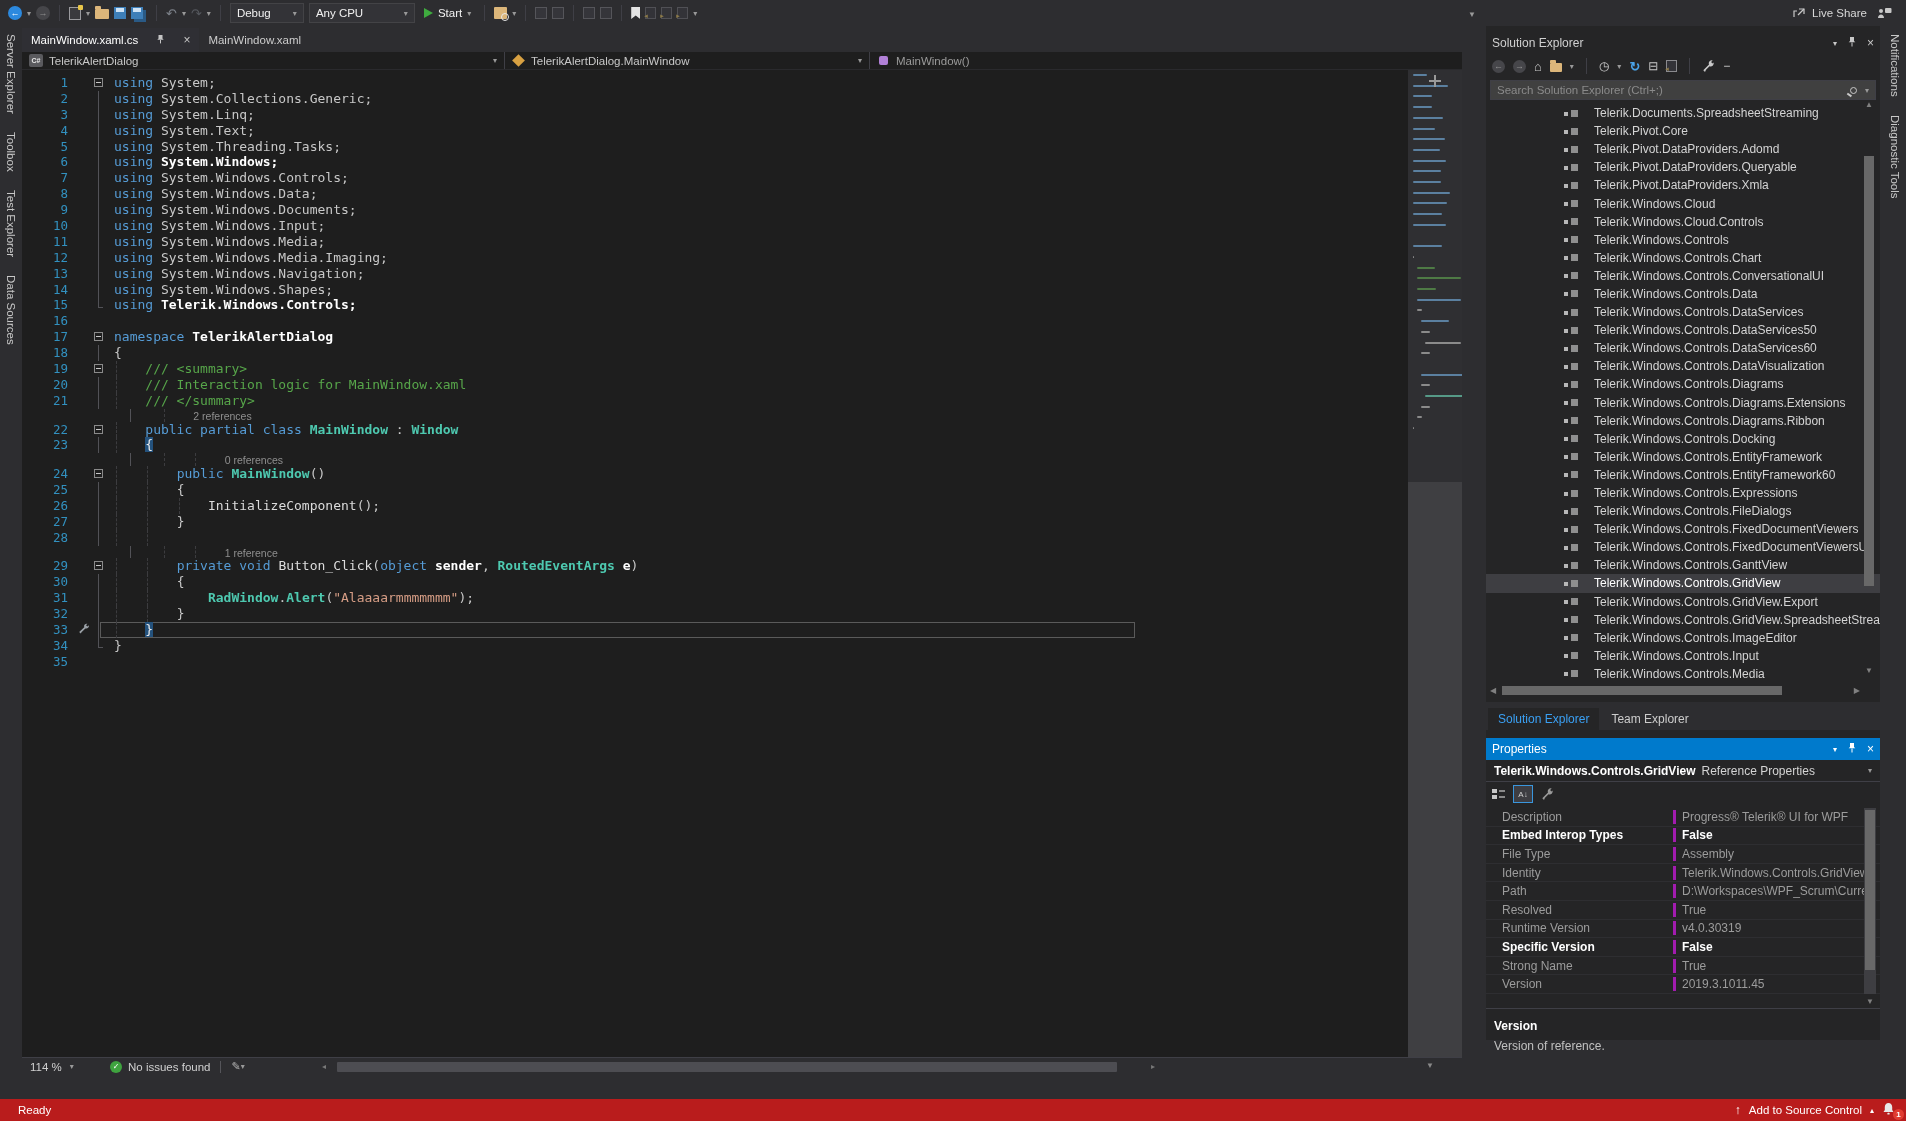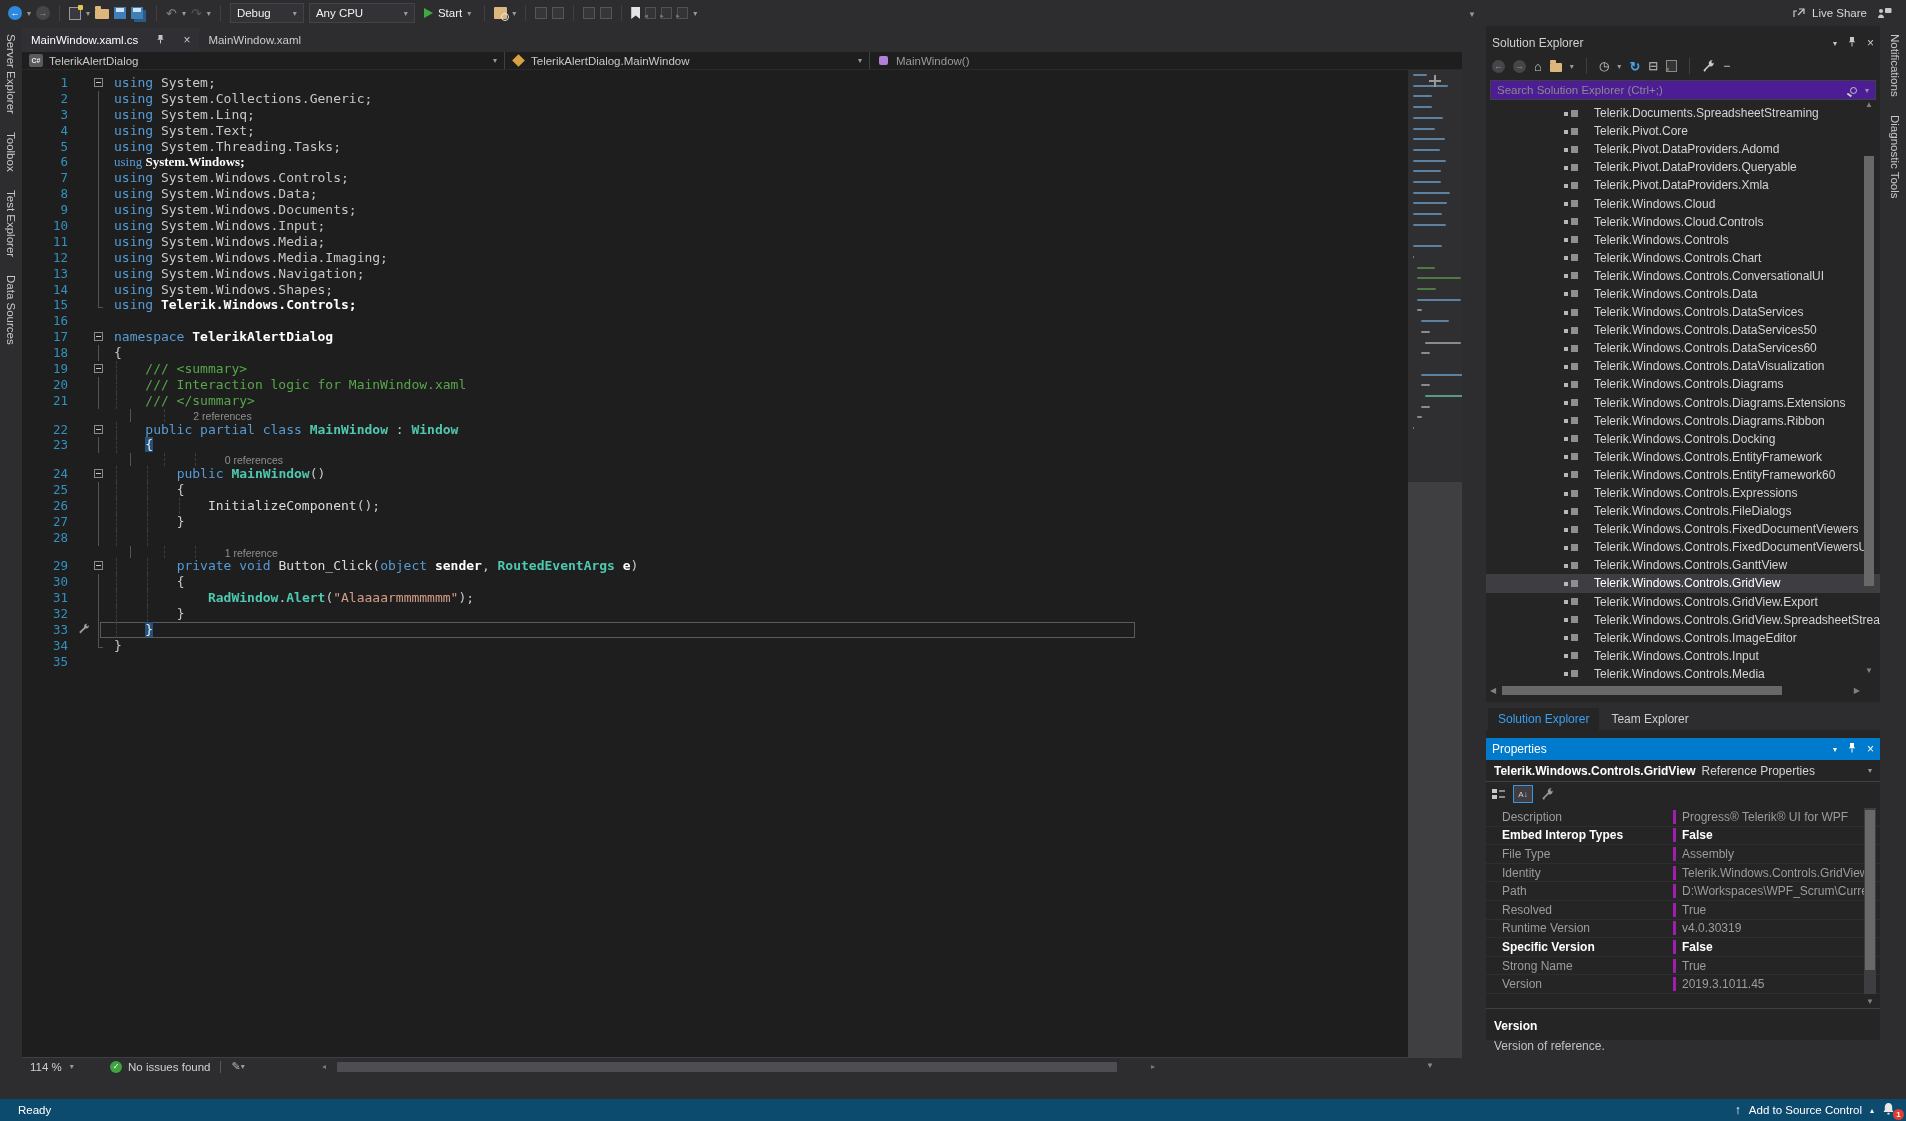--- a/index.html
+++ b/index.html
@@ -107,21 +107,21 @@
   #bottom-tabs { position:absolute; left:0; top:1075px; width:1464px; height:24px; display:flex; align-items:center; gap:17px; font-size:11.5px; color:#d0d0d0; }
 
   
   #right-panel { position:absolute; left:1486px; top:26px; width:394px; height:1014px; background:#252526; font-size:12px; }
   .panel-title { position:relative; height:22px; display:flex; align-items:center; padding:0 6px; color:#d0d0d0; }
   .pt-icons { margin-left:auto; display:flex; gap:10px; align-items:center; color:#c8c8c8; }
   .pt-icons .caret { font-size:8px; color:#c8c8c8; }
   .pin-svg, .x-glyph { color:#c8c8c8; font-size:12px; }
   #se-title { margin-top:6px; }
   #se-toolbar { height:24px; display:flex; align-items:center; gap:8px; padding:0 6px; color:#c8c8c8; }
-  #se-search { height:20px; margin:2px 4px 4px 4px; background:#4c1d95; border:1px solid #3f3f46; display:flex; align-items:center; padding:0 6px; color:#8a8a8a; font-size:11.5px; }
+  #se-search { height:20px; margin:2px 4px 4px 4px; background:#404040; border:1px solid #3f3f46; display:flex; align-items:center; padding:0 6px; color:#8a8a8a; font-size:11.5px; }
   .icon-mag { width:7px; height:7px; border:1.5px solid #c8c8c8; border-radius:50%; position:relative; margin-left:auto; }
   .icon-mag::after { content:''; position:absolute; left:-4px; top:6px; width:5px; height:1.5px; background:#c8c8c8; transform:rotate(35deg); }
   #se-tree { position:relative; height:579px; overflow:hidden; }
   .titem { height:18.1px; display:flex; align-items:center; padding-left:78px; gap:16px; color:#d4d4d4; font-size:12px; white-space:nowrap; }
   .titem.sel { background:#3e3e42; color:#ffffff; }
   .ref-icon { position:relative; width:14px; height:9px; flex:none; }
   .ref-icon::before { content:''; position:absolute; left:0; top:3px; width:4px; height:4px; background:#b8b8b8; }
   .ref-icon::after { content:''; position:absolute; left:7px; top:1px; width:7px; height:7px; background:#8f8f8f; }
   #se-vscroll { position:absolute; right:4px; top:74px; width:14px; height:575px; }
   #se-vscroll .arr { position:absolute; left:3px; font-size:8px; color:#808080; }
@@ -150,21 +150,21 @@
   .pvalue { flex:1; padding-left:6px; color:#9c9c9c; white-space:nowrap; overflow:hidden; }
   .prow.emph .plabel, .prow.emph .pvalue { color:#ffffff; font-weight:bold; }
   #pp-vscroll { position:absolute; right:4px; top:0; width:12px; height:186px; background:#3e3e42; }
   #pp-vthumb { position:absolute; left:1px; top:2px; width:10px; height:160px; background:#686868; }
   #pp-vdown { position:absolute; right:6px; bottom:-12px; font-size:8px; color:#808080; }
   #pp-help { margin-top:14px; border-top:1px solid #3f3f46; padding:10px 8px 0 8px; }
   #pp-help .ht { color:#ffffff; font-weight:bold; font-size:12px; margin-bottom:6px; }
   #pp-help .hx { color:#c0c0c0; font-size:12px; }
 
   
-  #status-bar { position:absolute; left:0; top:1099px; width:1906px; height:22px; background:#0c4a6e; color:#ffffff; display:flex; align-items:center; font-size:11.5px; }
+  #status-bar { position:absolute; left:0; top:1099px; width:1906px; height:22px; background:#b91c1c; color:#ffffff; display:flex; align-items:center; font-size:11.5px; }
   #status-left { padding-left:18px; }
   #status-right { margin-left:auto; display:flex; align-items:center; gap:8px; padding-right:6px; }
   #bell-wrap { position:relative; width:18px; height:16px; }
   #bell-badge { position:absolute; right:-4px; bottom:-2px; width:11px; height:11px; border-radius:50%; background:#e03c31; color:#fff; font-size:8px; font-weight:bold; display:flex; align-items:center; justify-content:center; }
   .up-arrow { font-size:12px; }
   .caret-up { font-size:8px; }
 </style>
 </head>
 <body>
 
@@ -306,21 +306,21 @@
           <div class="crow">
             <span class="ln">5</span>
             <span class="gl"></span>
             <span class="fold fl-line"></span>
             <span class="codecell"><span class="codetxt" style="margin-left: 0px;"><span class="tok-k">using</span><span class="tok-p"> System.Threading.Tasks;</span></span></span>
           </div>
           <div class="crow">
             <span class="ln">6</span>
             <span class="gl"></span>
             <span class="fold fl-line"></span>
-            <span class="codecell"><span class="codetxt" style="margin-left: 0px; font-family: Liberation Serif, serif;"><span class="tok-k">using</span><span class="tok-w"> System.Windows;</span></span></span>
+            <span class="codecell"><span class="codetxt" style="margin-left: 0px;"><span class="tok-k">using</span><span class="tok-w"> System.Windows;</span></span></span>
           </div>
           <div class="crow">
             <span class="ln">7</span>
             <span class="gl"></span>
             <span class="fold fl-line"></span>
             <span class="codecell"><span class="codetxt" style="margin-left: 0px;"><span class="tok-k">using</span><span class="tok-p"> System.Windows.Controls;</span></span></span>
           </div>
           <div class="crow">
             <span class="ln">8</span>
             <span class="gl"></span>

